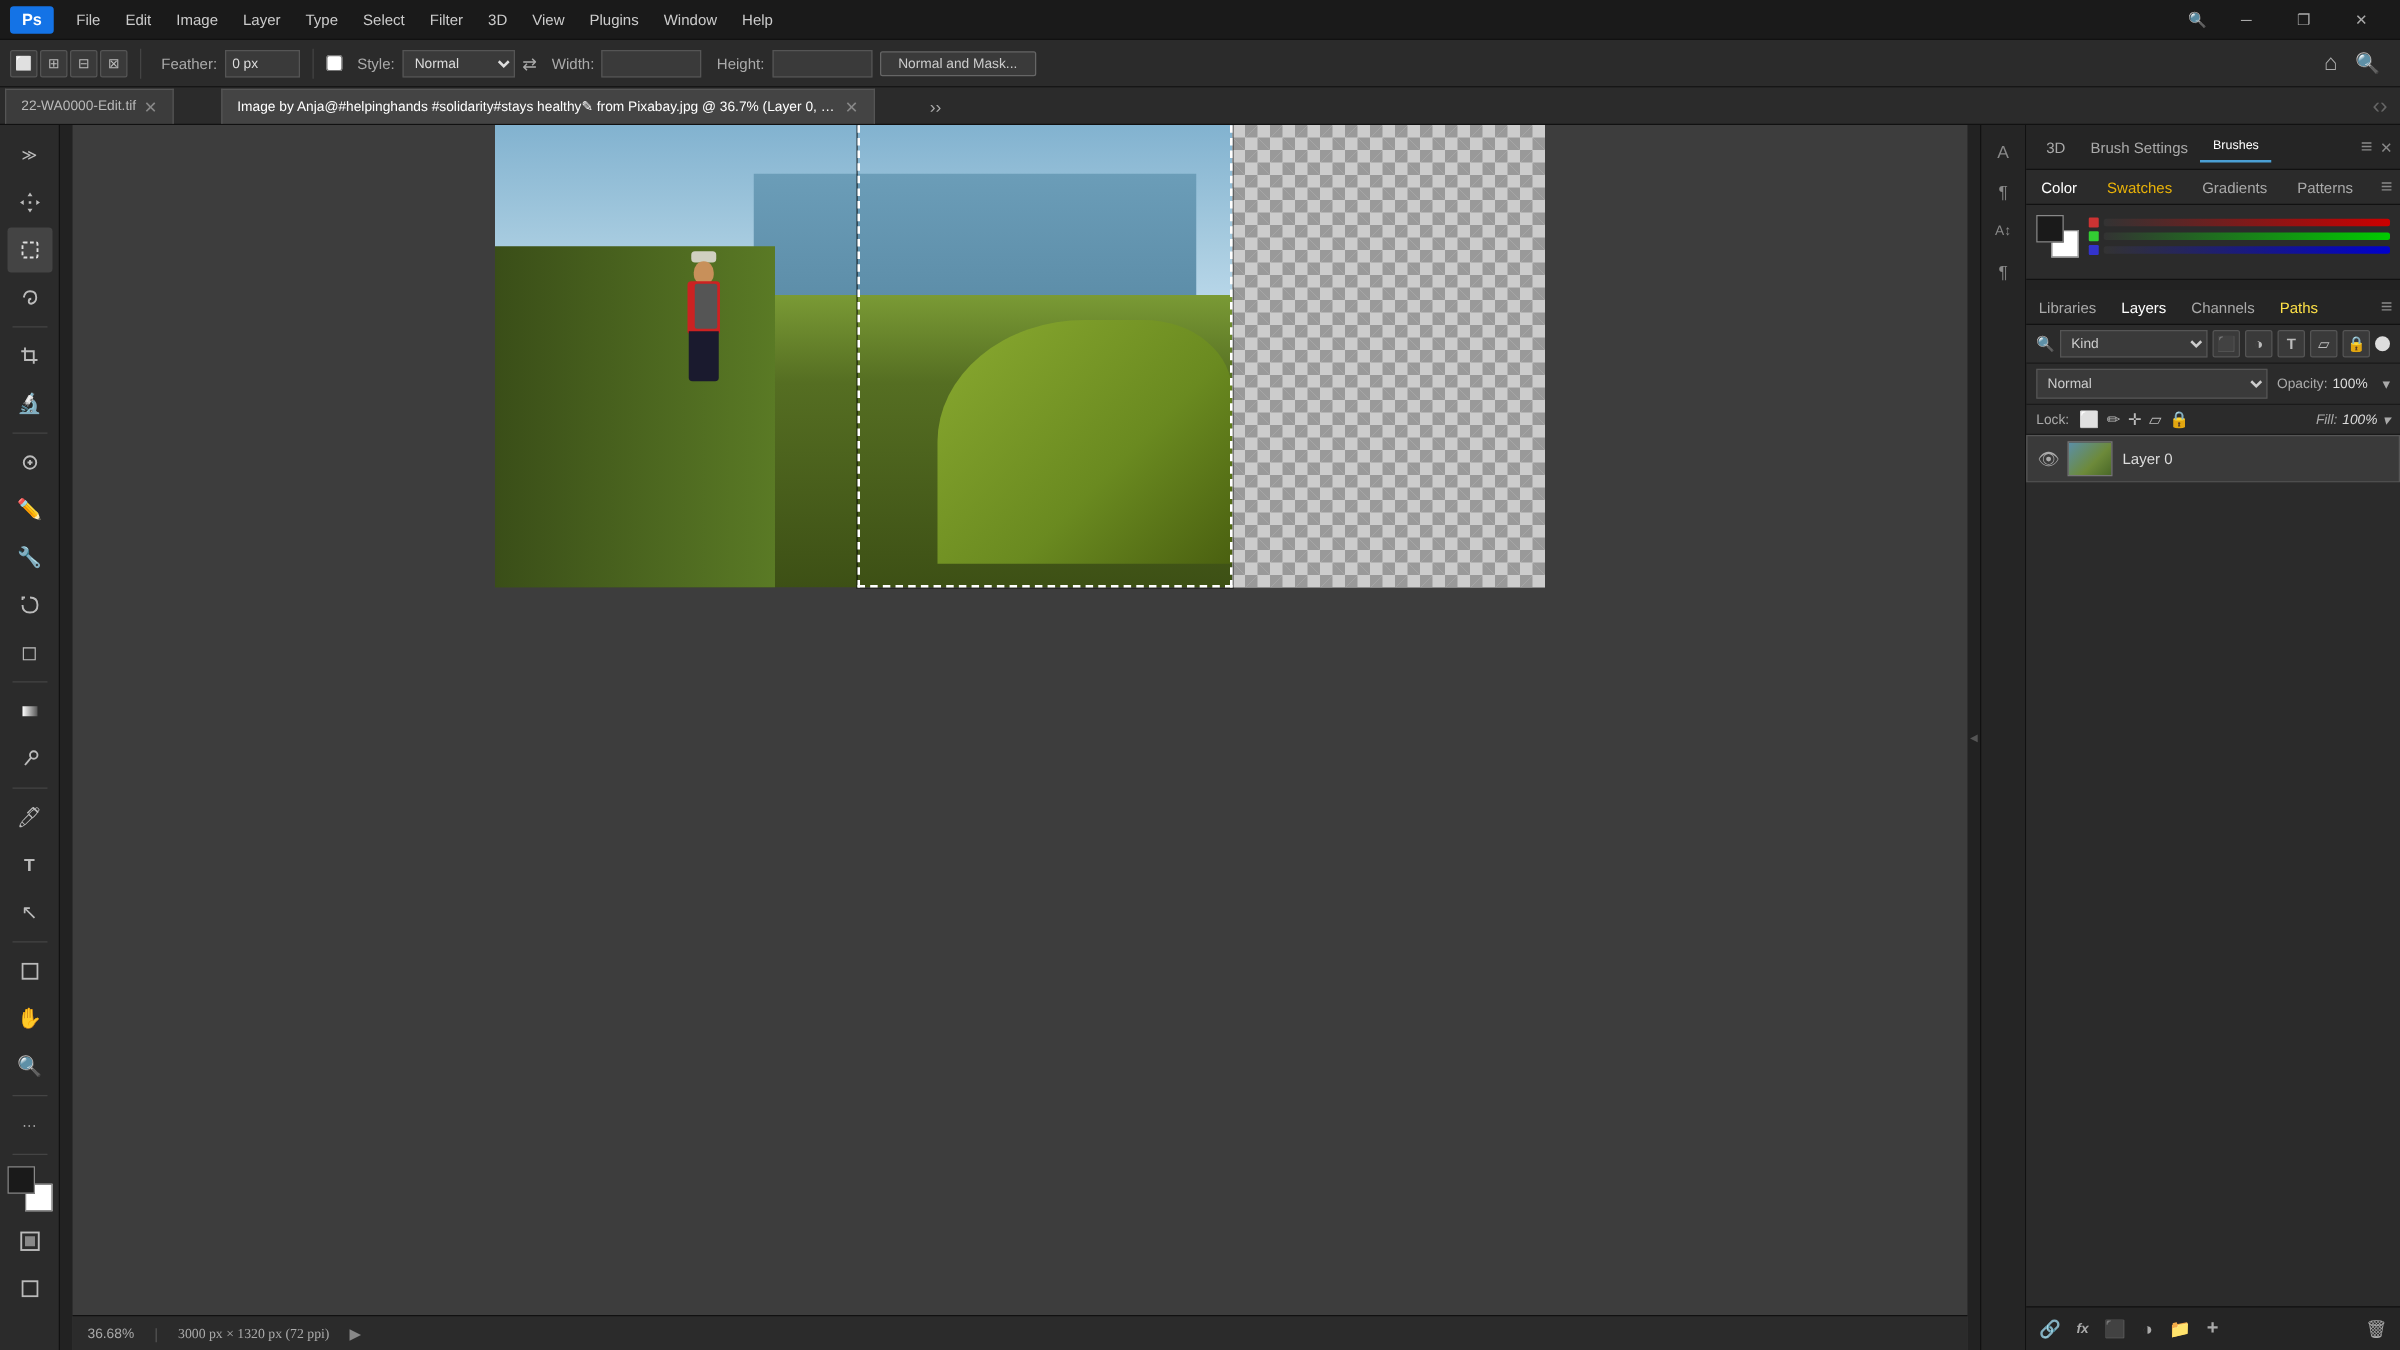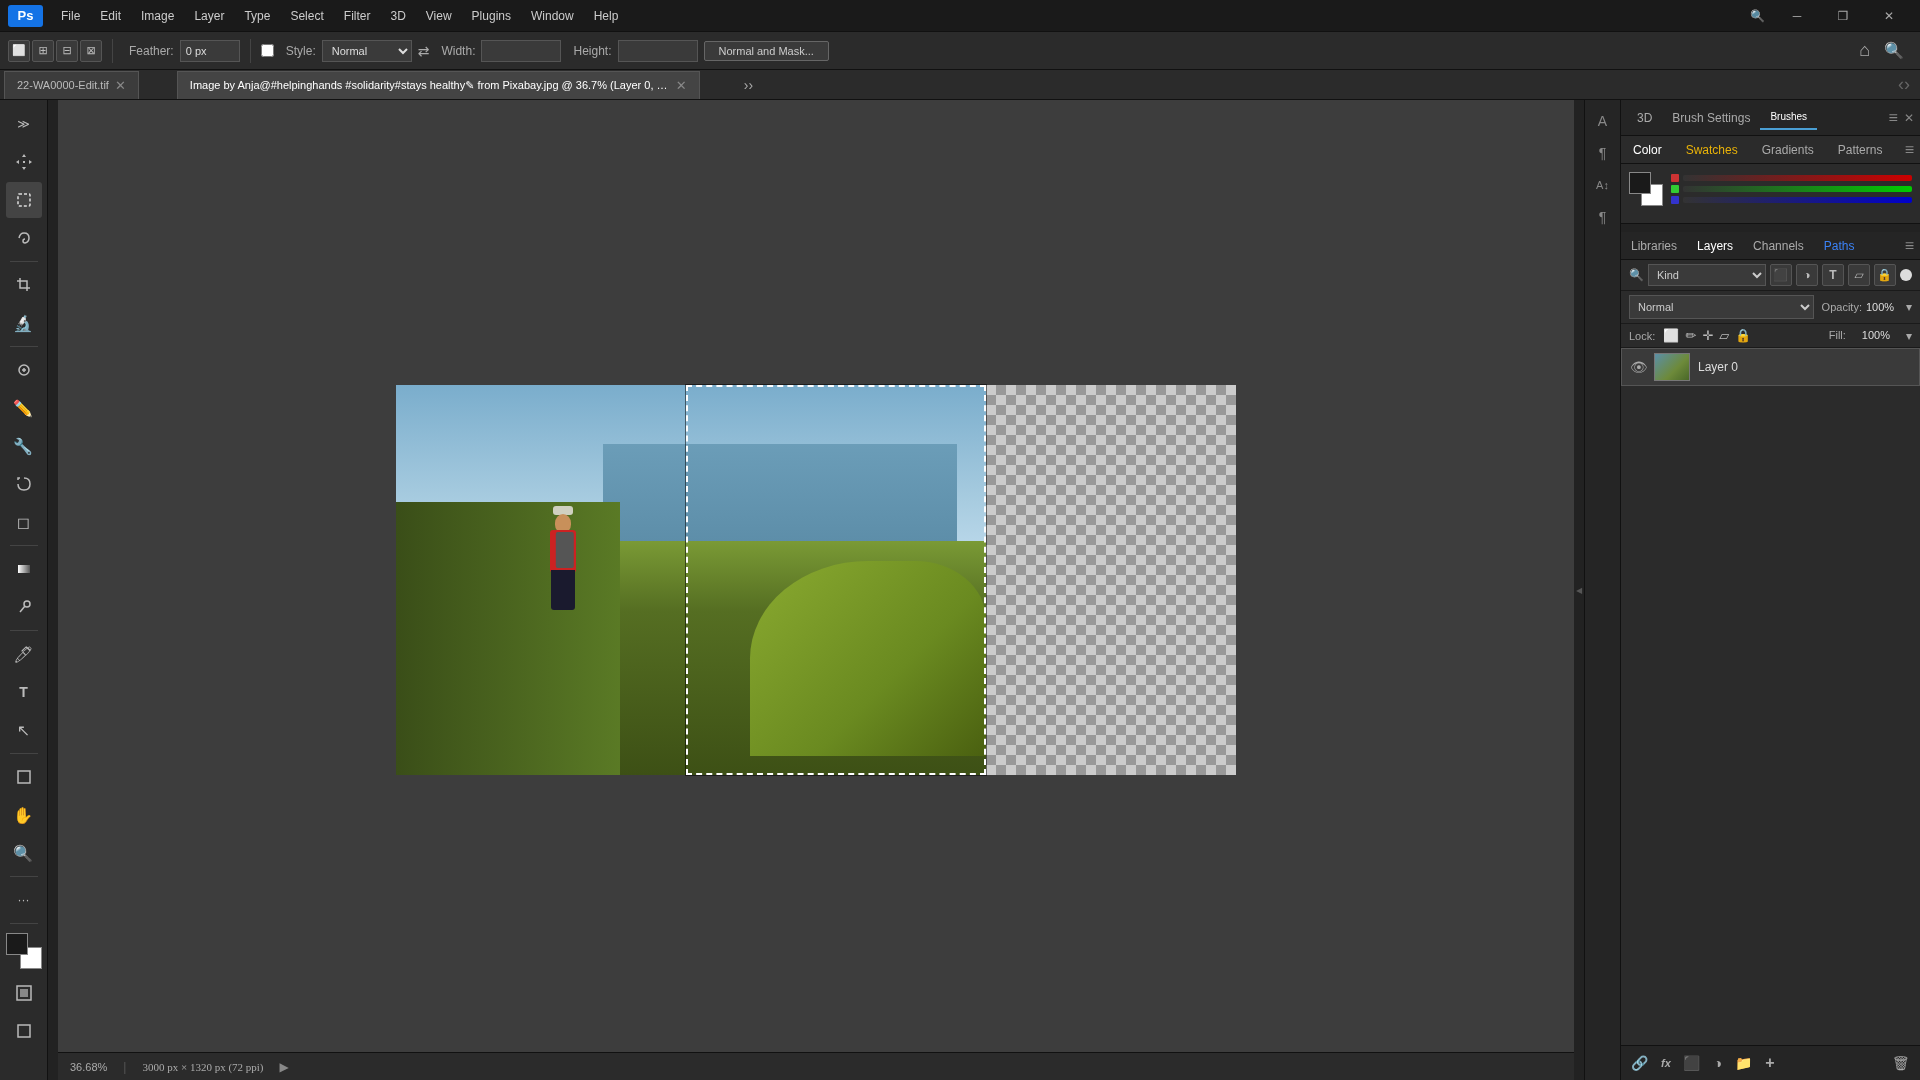--- a/index.html
+++ b/index.html
@@ -147,21 +147,21 @@
     .layer-lock-row {
       display: flex;
       align-items: center;
       padding: 4px 8px;
       gap: 8px;
       border-bottom: 1px solid #1a1a1a;
     }
     .lock-label { color: #aaa; font-size: 11px; }
     .lock-icons { display: flex; gap: 6px; }
     .lock-icon { color: #bbb; cursor: pointer; font-size: 13px; }
-    .fill-row { display: flex; align-items: flex-start; gap: 16px; margin-left: auto; }
+    .fill-row { display: flex; align-items: center; gap: 4px; margin-left: auto; font-style: italic; }
     .fill-label { color: #aaa; font-size: 11px; }
     .fill-value { color: #ddd; font-size: 11px; }
 
     
     .layer-item {
       display: flex;
       align-items: center;
       padding: 4px 8px;
       gap: 8px;
       background: #3a3a3a;
@@ -207,21 +207,21 @@
     .narrow-btn {
       width: 30px; height: 30px;
       display: flex; align-items: center; justify-content: center;
       color: #888; cursor: pointer; font-size: 14px; border-radius: 2px;
     }
 
     
     .canvas-wrapper {
       display: flex; flex: 1; position: relative;
       background: #3d3d3d;
-      align-items: center; justify-content: center;
+      justify-content: center;
     }
 
     .window-controls {
       display: flex; align-items: center; gap: 0;
       margin-left: auto;
     }
     .win-btn {
       width: 46px; height: 32px;
       display: flex; align-items: center; justify-content: center;
       cursor: pointer; color: #aaa; font-size: 12px;
@@ -511,21 +511,21 @@
         </div>
       </div>
     </div>
 
     <div style="height:8px;background:#222;cursor:pointer;"></div>
 
     <div style="display:flex;align-items:center;background:#252525;height:28px;border-bottom:1px solid #111;">
       <span style="padding:4px 10px;color:#aaa;font-size:12px;cursor:pointer;">Libraries</span>
       <span style="padding:4px 10px;color:#fff;font-size:12px;cursor:pointer;">Layers</span>
       <span style="padding:4px 10px;color:#aaa;font-size:12px;cursor:pointer;">Channels</span>
-      <span style="padding:4px 10px;color:#3b82f6;font-size:12px;cursor:pointer;">Paths</span>
+      <span style="padding:4px 10px;color:#fde047;font-size:12px;cursor:pointer;">Paths</span>
       <div style="flex:1;"></div>
       <span style="color:#888;cursor:pointer;font-size:16px;padding-right:6px;">≡</span>
     </div>
 
     <div class="layer-filter-row">
       <span style="color:#888;font-size:12px;">🔍</span>
       <select class="filter-select">
         <option>Kind</option>
       </select>
       <div class="filter-icon-btn">⬛</div>

